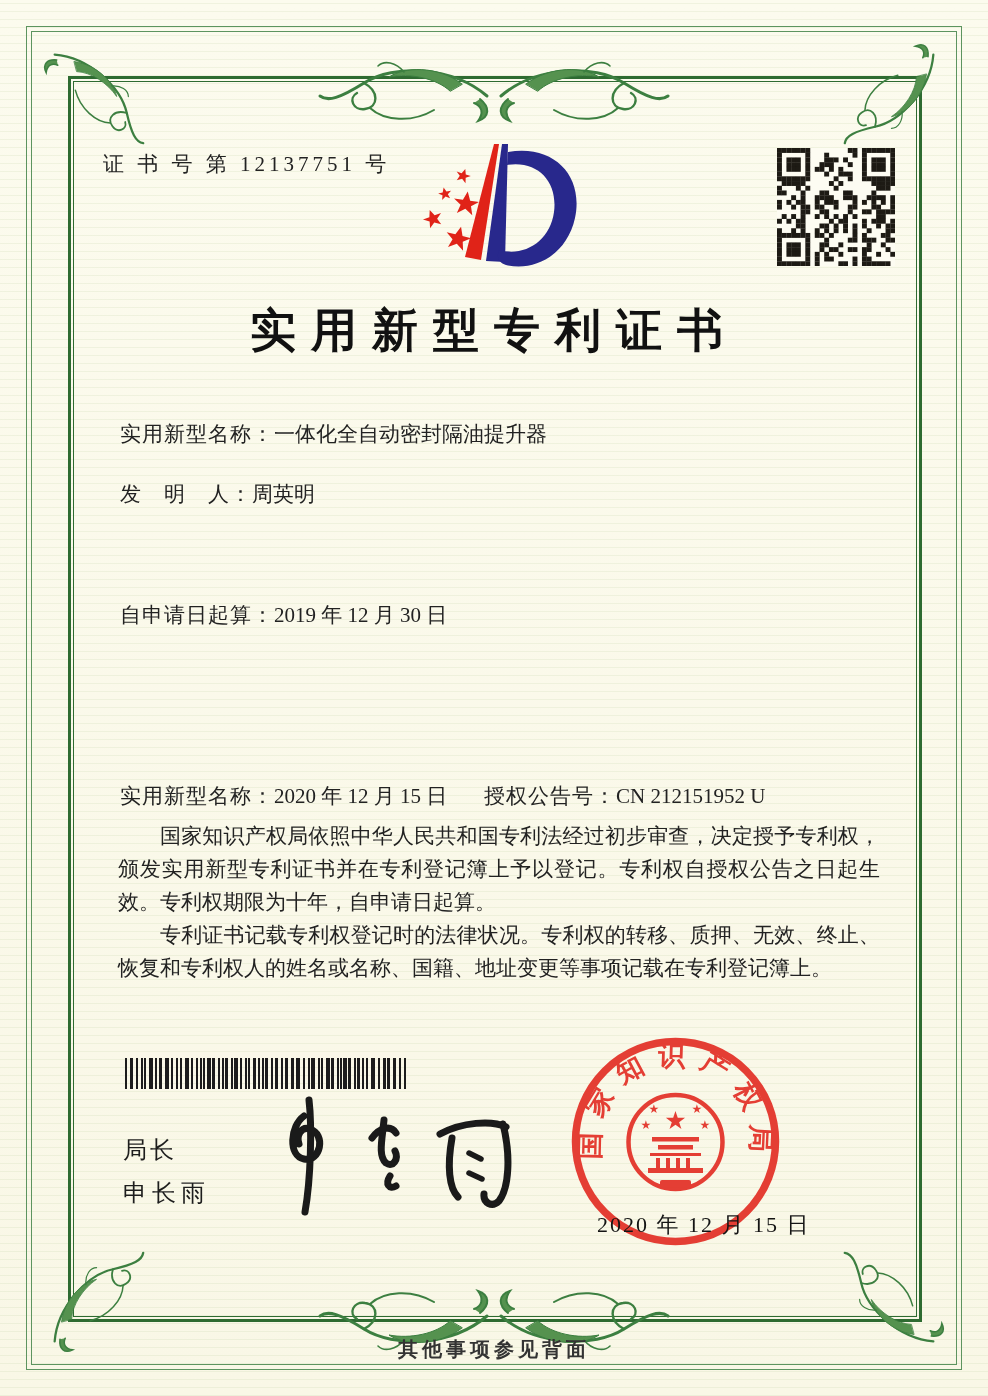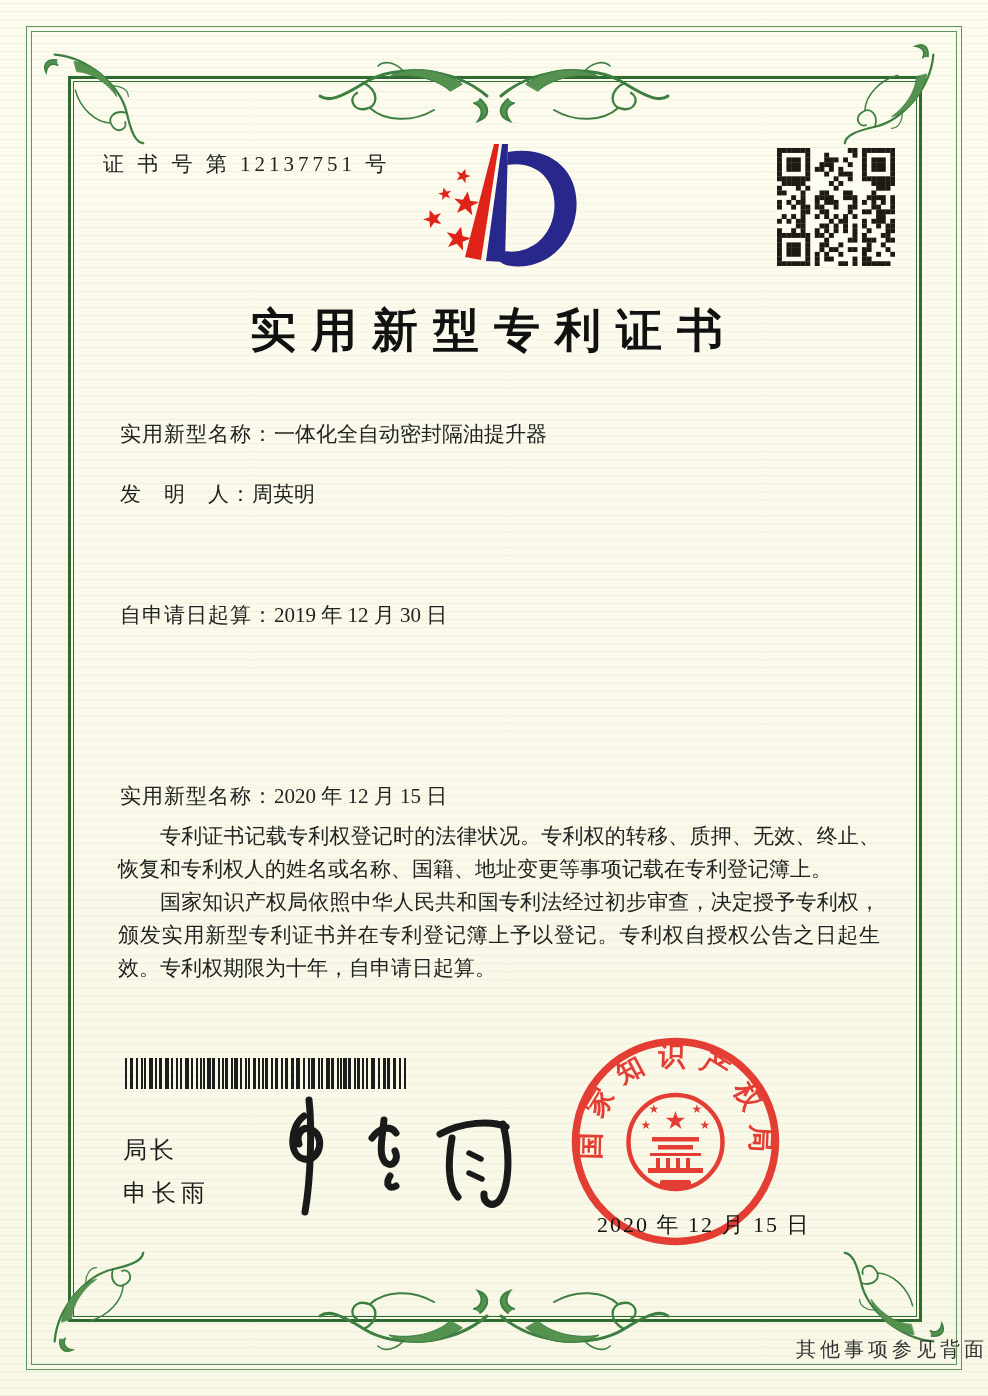--- a/index.html
+++ b/index.html
@@ -58,21 +58,21 @@
   }
   .barcode div{height:100%;}
   .bar-b{background:#1c1c1c;}
   .bar-w{background:transparent;}
   .officer-title{position:absolute;left:123px;top:1134px;font-size:24px;color:#1d1d1d;letter-spacing:3px;}
   .officer-name{position:absolute;left:123px;top:1177px;font-size:24px;color:#1d1d1d;letter-spacing:5px;}
   .signature{position:absolute;left:252px;top:1096px;}
   .seal{position:absolute;left:568px;top:1034px;opacity:0.93;}
   .seal-date{position:absolute;left:597px;top:1210px;font-size:22px;color:#141414;letter-spacing:2px;z-index:5;}
   .footer-page{position:absolute;left:0;top:1279px;width:988px;text-align:center;font-size:18px;color:#222;letter-spacing:2px;}
-  .footer-note{position:absolute;left:0;top:1336px;width:988px;text-align:right;font-size:20px;color:#333;letter-spacing:4px;}
+  .footer-note{position:absolute;left:0;top:1336px;width:988px;text-align:center;font-size:20px;color:#333;letter-spacing:4px;font-weight:bold;}
   svg{display:block;}
 </style>
 </head>
 <body>
 
 <div class="page">
 
   <div class="outer-frame"></div>
   <div class="outer-frame2"></div>
   <div class="inner-frame">
@@ -427,25 +427,28 @@
     <span class="lbl">实用新型名称：</span><span>一体化全自动密封隔油提升器</span>
   </div>
   <div class="field-row" style="top:480px">
     <span class="lbl">发　明　人：</span><span>周英明</span>
   </div>
   <div class="field-row" style="top:601px">
     <span class="lbl">自申请日起算：</span><span>2019 年 12 月 30 日</span>
   </div>
   <div class="field-row" style="top:782px">
     <span class="lbl">实用新型名称：</span><span>2020 年 12 月 15 日</span>
+    <span class="grant-second">
+      <span class="lbl">授权公告号：</span><span>CN 212151952 U</span>
+    </span>
   </div>
 
   <div class="paragraphs">
+    <p>国家知识产权局依照中华人民共和国专利法经过初步审查，决定授予专利权，颁发实用新型专利证书并在专利登记簿上予以登记。专利权自授权公告之日起生效。专利权期限为十年，自申请日起算。</p>
     <p>专利证书记载专利权登记时的法律状况。专利权的转移、质押、无效、终止、恢复和专利权人的姓名或名称、国籍、地址变更等事项记载在专利登记簿上。</p>
-    <p>国家知识产权局依照中华人民共和国专利法经过初步审查，决定授予专利权，颁发实用新型专利证书并在专利登记簿上予以登记。专利权自授权公告之日起生效。专利权期限为十年，自申请日起算。</p>
   </div>
 
   <div class="barcode" id="barcode">
       <div class="bar-b" style="width: 2px;"></div>
       <div class="bar-w" style="width: 3px;"></div>
       <div class="bar-b" style="width: 3px;"></div>
       <div class="bar-w" style="width: 3px;"></div>
       <div class="bar-b" style="width: 2px;"></div>
       <div class="bar-w" style="width: 3px;"></div>
       <div class="bar-b" style="width: 2px;"></div>

